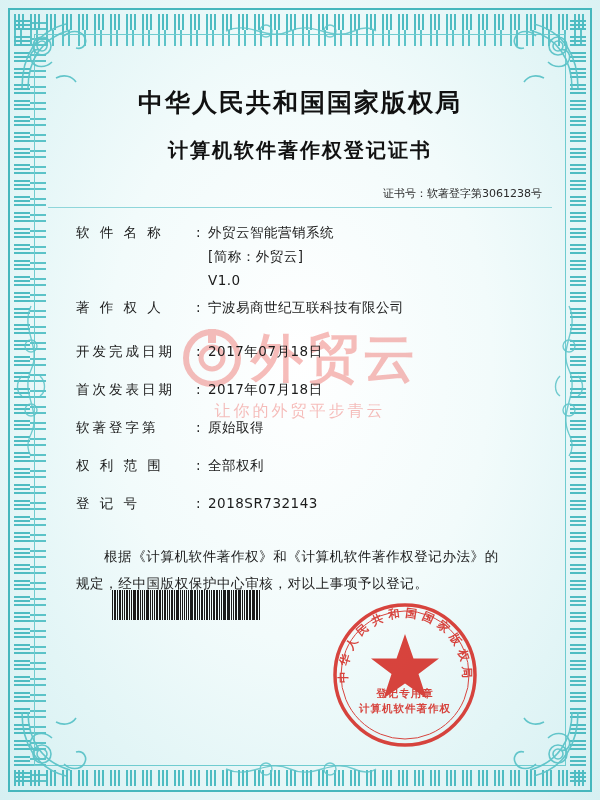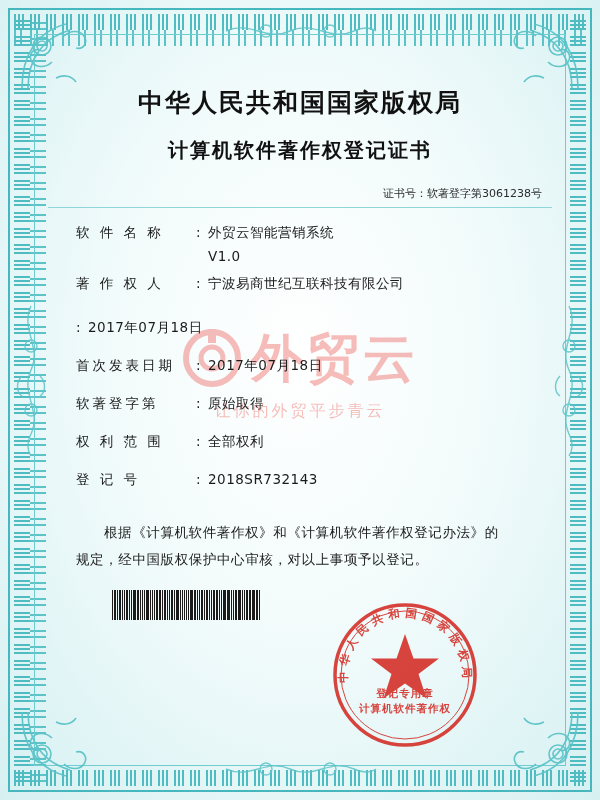--- a/index.html
+++ b/index.html
@@ -413,31 +413,33 @@
     </div>
     <div class="divider"></div>
 
     <div class="fields">
 
       <div class="field-row">
         <span class="field-label">软 件 名 称</span>
         <span class="field-colon">:</span>
         <span class="field-value">
           <span>外贸云智能营销系统</span>
+          <span class="line2">[简称：外贸云]</span>
           <span class="line3">V1.0</span>
         </span>
       </div>
 
       <div class="field-row gap-lg">
         <span class="field-label">著 作 权 人</span>
         <span class="field-colon">:</span>
         <span class="field-value">宁波易商世纪互联科技有限公司</span>
       </div>
 
       <div class="field-row gap-md">
+        <span class="field-label">开发完成日期</span>
         <span class="field-colon">:</span>
         <span class="field-value">2017年07月18日</span>
       </div>
 
       <div class="field-row gap-md">
         <span class="field-label">首次发表日期</span>
         <span class="field-colon">:</span>
         <span class="field-value">2017年07月18日</span>
       </div>
 

